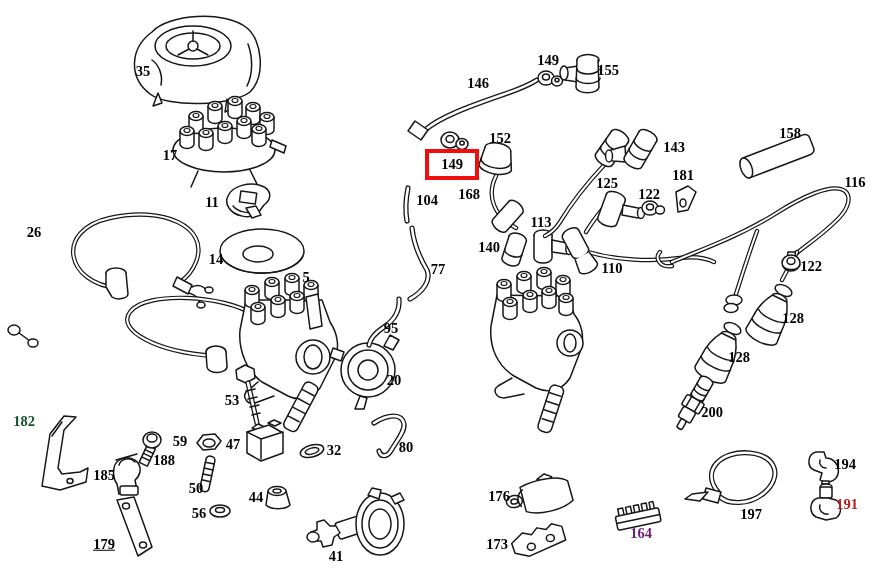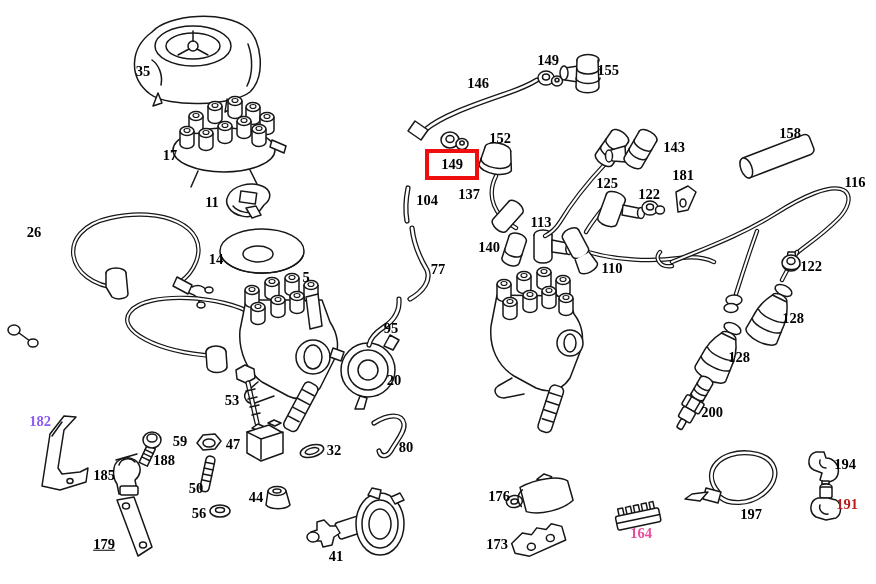--- a/index.html
+++ b/index.html
@@ -473,49 +473,49 @@
       <div class="part-label" style="left: 306px; top: 277px; color: rgb(0, 0, 0);">5</div>
       <div class="part-label" style="left: 232px; top: 400px; color: rgb(0, 0, 0);">53</div>
       <div class="part-label" style="left: 180px; top: 441px; color: rgb(0, 0, 0);">59</div>
       <div class="part-label" style="left: 164px; top: 460px; color: rgb(0, 0, 0);">188</div>
       <div class="part-label" style="left: 233px; top: 444px; color: rgb(0, 0, 0);">47</div>
       <div class="part-label" style="left: 334px; top: 450px; color: rgb(0, 0, 0);">32</div>
       <div class="part-label" style="left: 104px; top: 475px; color: rgb(0, 0, 0);">185</div>
       <div class="part-label" style="left: 196px; top: 488px; color: rgb(0, 0, 0);">50</div>
       <div class="part-label" style="left: 199px; top: 513px; color: rgb(0, 0, 0);">56</div>
       <div class="part-label" style="left: 256px; top: 497px; color: rgb(0, 0, 0);">44</div>
-      <div class="part-label" style="left: 40px; top: 421px; color: #8b5cf6;">182</div>
+      <div class="part-label" style="left: 24px; top: 421px; color: #14532d;">182</div>
       <div class="part-label" style="left: 104px; top: 544px; color: rgb(0, 0, 0); text-decoration: underline;">179</div>
       <div class="part-label" style="left: 394px; top: 380px; color: rgb(0, 0, 0);">20</div>
       <div class="part-label" style="left: 391px; top: 328px; color: rgb(0, 0, 0);">95</div>
       <div class="part-label" style="left: 438px; top: 269px; color: rgb(0, 0, 0);">77</div>
       <div class="part-label" style="left: 427px; top: 200px; color: rgb(0, 0, 0);">104</div>
       <div class="part-label" style="left: 406px; top: 447px; color: rgb(0, 0, 0);">80</div>
       <div class="part-label" style="left: 336px; top: 556px; color: rgb(0, 0, 0);">41</div>
       <div class="part-label" style="left: 478px; top: 83px; color: rgb(0, 0, 0);">146</div>
       <div class="part-label" style="left: 548px; top: 60px; color: rgb(0, 0, 0);">149</div>
       <div class="part-label" style="left: 608px; top: 70px; color: rgb(0, 0, 0);">155</div>
       <div class="part-label" style="left: 500px; top: 138px; color: rgb(0, 0, 0);">152</div>
-      <div class="part-label" style="left: 469px; top: 194px; color: rgb(0, 0, 0);">137</div>
+      <div class="part-label" style="left: 469px; top: 194px; color: rgb(0, 0, 0);">168</div>
       <div class="part-label" style="left: 664px; top: 147px; color: rgb(0, 0, 0); padding-left: 20px;">143</div>
       <div class="part-label" style="left: 607px; top: 183px; color: rgb(0, 0, 0);">125</div>
       <div class="part-label" style="left: 649px; top: 194px; color: rgb(0, 0, 0);">122</div>
       <div class="part-label" style="left: 683px; top: 175px; color: rgb(0, 0, 0);">181</div>
       <div class="part-label" style="left: 790px; top: 133px; color: rgb(0, 0, 0);">158</div>
       <div class="part-label" style="left: 855px; top: 182px; color: rgb(0, 0, 0);">116</div>
       <div class="part-label" style="left: 541px; top: 222px; color: rgb(0, 0, 0);">113</div>
       <div class="part-label" style="left: 489px; top: 247px; color: rgb(0, 0, 0);">140</div>
       <div class="part-label" style="left: 612px; top: 268px; color: rgb(0, 0, 0);">110</div>
       <div class="part-label" style="left: 811px; top: 266px; color: rgb(0, 0, 0);">122</div>
       <div class="part-label" style="left: 793px; top: 318px; color: rgb(0, 0, 0);">128</div>
       <div class="part-label" style="left: 739px; top: 357px; color: rgb(0, 0, 0);">128</div>
       <div class="part-label" style="left: 712px; top: 412px; color: rgb(0, 0, 0);">200</div>
       <div class="part-label" style="left: 499px; top: 496px; color: rgb(0, 0, 0);">176</div>
       <div class="part-label" style="left: 497px; top: 544px; color: rgb(0, 0, 0);">173</div>
-      <div class="part-label" style="left: 641px; top: 533px; color: #ec4899;">164</div>
+      <div class="part-label" style="left: 641px; top: 533px; color: #701a75;">164</div>
       <div class="part-label" style="left: 751px; top: 514px; color: rgb(0, 0, 0);">197</div>
       <div class="part-label" style="left: 845px; top: 464px; color: rgb(0, 0, 0);">194</div>
       <div class="part-label" style="left: 847px; top: 504px; color: #b91c1c;">191</div>
     </div>
 
 <div id="highlight-box" style="left: 425px; top: 149px; width: 54px; height: 31px; border: 4px solid rgb(238, 14, 14);">
   <span>149</span>
 </div>
 
 </div>

